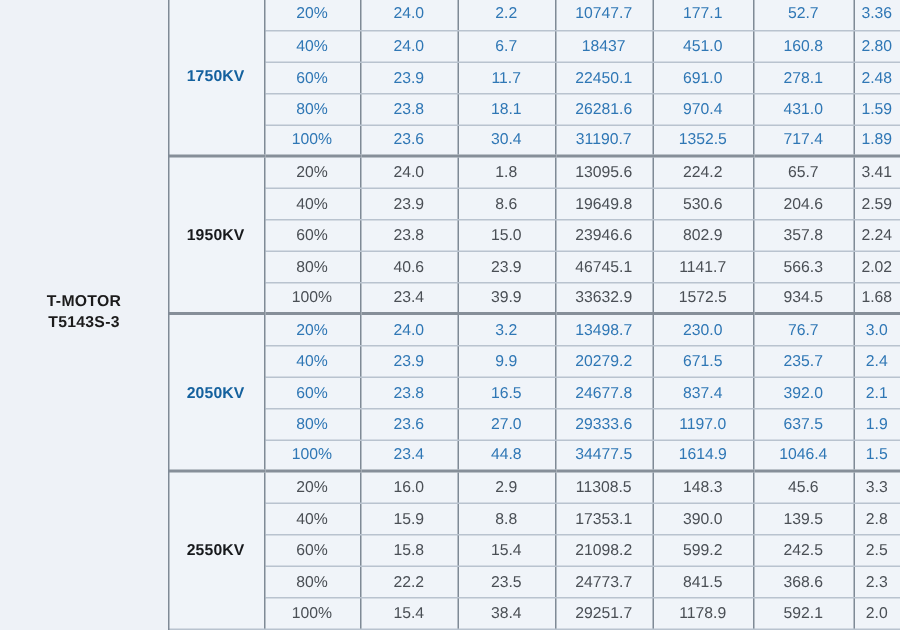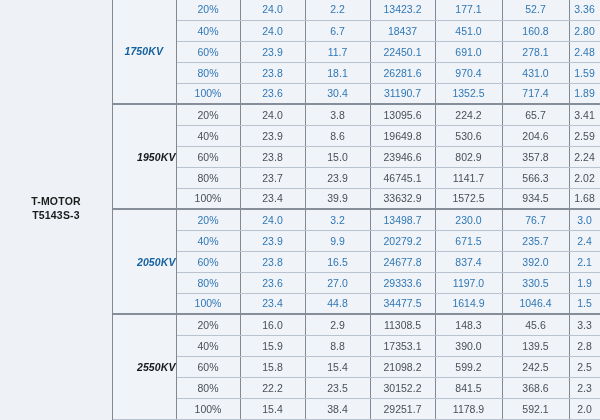--- a/index.html
+++ b/index.html
@@ -86,40 +86,38 @@
   col.c-thrust   { width: 67px; }
   col.c-power    { width: 67px; }
   col.c-eff      { width: 31px; }
 
   td.kv-cell {
     font-weight: bold;
     font-size: 10.5px;
     letter-spacing: 0.1px;
     border-right: 1px solid #7f8a96;
     border-bottom: none;
-    font-style: italic;
   }
   
   td.eff-cell {
     border-right: none;
   }
 
   
   tr.grp-blue td { color: #2f77b5; }
   tr.grp-dark td { color: #4a4f55; }
   tr.grp-blue td.kv-cell { color: #14619e; }
   tr.grp-dark td.kv-cell { color: #17191c; }
 
   
   tr.group-start td {
     border-top: 2px solid #868f99;
   }
   tr.group-start td.kv-cell {
     border-top: 2px solid #868f99;
-    text-align: right;
   }
 
   
   tr.first-row td { border-top: none; }
 
   
   #table-wrap::before {
     content: "";
     position: absolute;
     left: 0;
@@ -153,21 +151,21 @@
         <col class="c-thrust">
         <col class="c-power">
         <col class="c-eff">
       </colgroup>
       <tbody id="table-body">
           <tr class="grp-blue first-row">
             <td class="kv-cell" rowspan="5">1750KV</td>
             <td>20%</td>
             <td>24.0</td>
             <td>2.2</td>
-            <td>13423.2</td>
+            <td>10747.7</td>
             <td>177.1</td>
             <td>52.7</td>
             <td class="eff-cell">3.36</td>
           </tr>
           <tr class="grp-blue">
             <td>40%</td>
             <td>24.0</td>
             <td>6.7</td>
             <td>18437</td>
             <td>451.0</td>
@@ -198,21 +196,21 @@
             <td>30.4</td>
             <td>31190.7</td>
             <td>1352.5</td>
             <td>717.4</td>
             <td class="eff-cell">1.89</td>
           </tr>
           <tr class="grp-dark group-start">
             <td class="kv-cell" rowspan="5">1950KV</td>
             <td>20%</td>
             <td>24.0</td>
-            <td>3.8</td>
+            <td>1.8</td>
             <td>13095.6</td>
             <td>224.2</td>
             <td>65.7</td>
             <td class="eff-cell">3.41</td>
           </tr>
           <tr class="grp-dark">
             <td>40%</td>
             <td>23.9</td>
             <td>8.6</td>
             <td>19649.8</td>
@@ -224,21 +222,21 @@
             <td>60%</td>
             <td>23.8</td>
             <td>15.0</td>
             <td>23946.6</td>
             <td>802.9</td>
             <td>357.8</td>
             <td class="eff-cell">2.24</td>
           </tr>
           <tr class="grp-dark">
             <td>80%</td>
-            <td>23.7</td>
+            <td>40.6</td>
             <td>23.9</td>
             <td>46745.1</td>
             <td>1141.7</td>
             <td>566.3</td>
             <td class="eff-cell">2.02</td>
           </tr>
           <tr class="grp-dark">
             <td>100%</td>
             <td>23.4</td>
             <td>39.9</td>
@@ -274,21 +272,21 @@
             <td>837.4</td>
             <td>392.0</td>
             <td class="eff-cell">2.1</td>
           </tr>
           <tr class="grp-blue">
             <td>80%</td>
             <td>23.6</td>
             <td>27.0</td>
             <td>29333.6</td>
             <td>1197.0</td>
-            <td>330.5</td>
+            <td>637.5</td>
             <td class="eff-cell">1.9</td>
           </tr>
           <tr class="grp-blue">
             <td>100%</td>
             <td>23.4</td>
             <td>44.8</td>
             <td>34477.5</td>
             <td>1614.9</td>
             <td>1046.4</td>
             <td class="eff-cell">1.5</td>
@@ -318,21 +316,21 @@
             <td>15.4</td>
             <td>21098.2</td>
             <td>599.2</td>
             <td>242.5</td>
             <td class="eff-cell">2.5</td>
           </tr>
           <tr class="grp-dark">
             <td>80%</td>
             <td>22.2</td>
             <td>23.5</td>
-            <td>30152.2</td>
+            <td>24773.7</td>
             <td>841.5</td>
             <td>368.6</td>
             <td class="eff-cell">2.3</td>
           </tr>
           <tr class="grp-dark">
             <td>100%</td>
             <td>15.4</td>
             <td>38.4</td>
             <td>29251.7</td>
             <td>1178.9</td>

